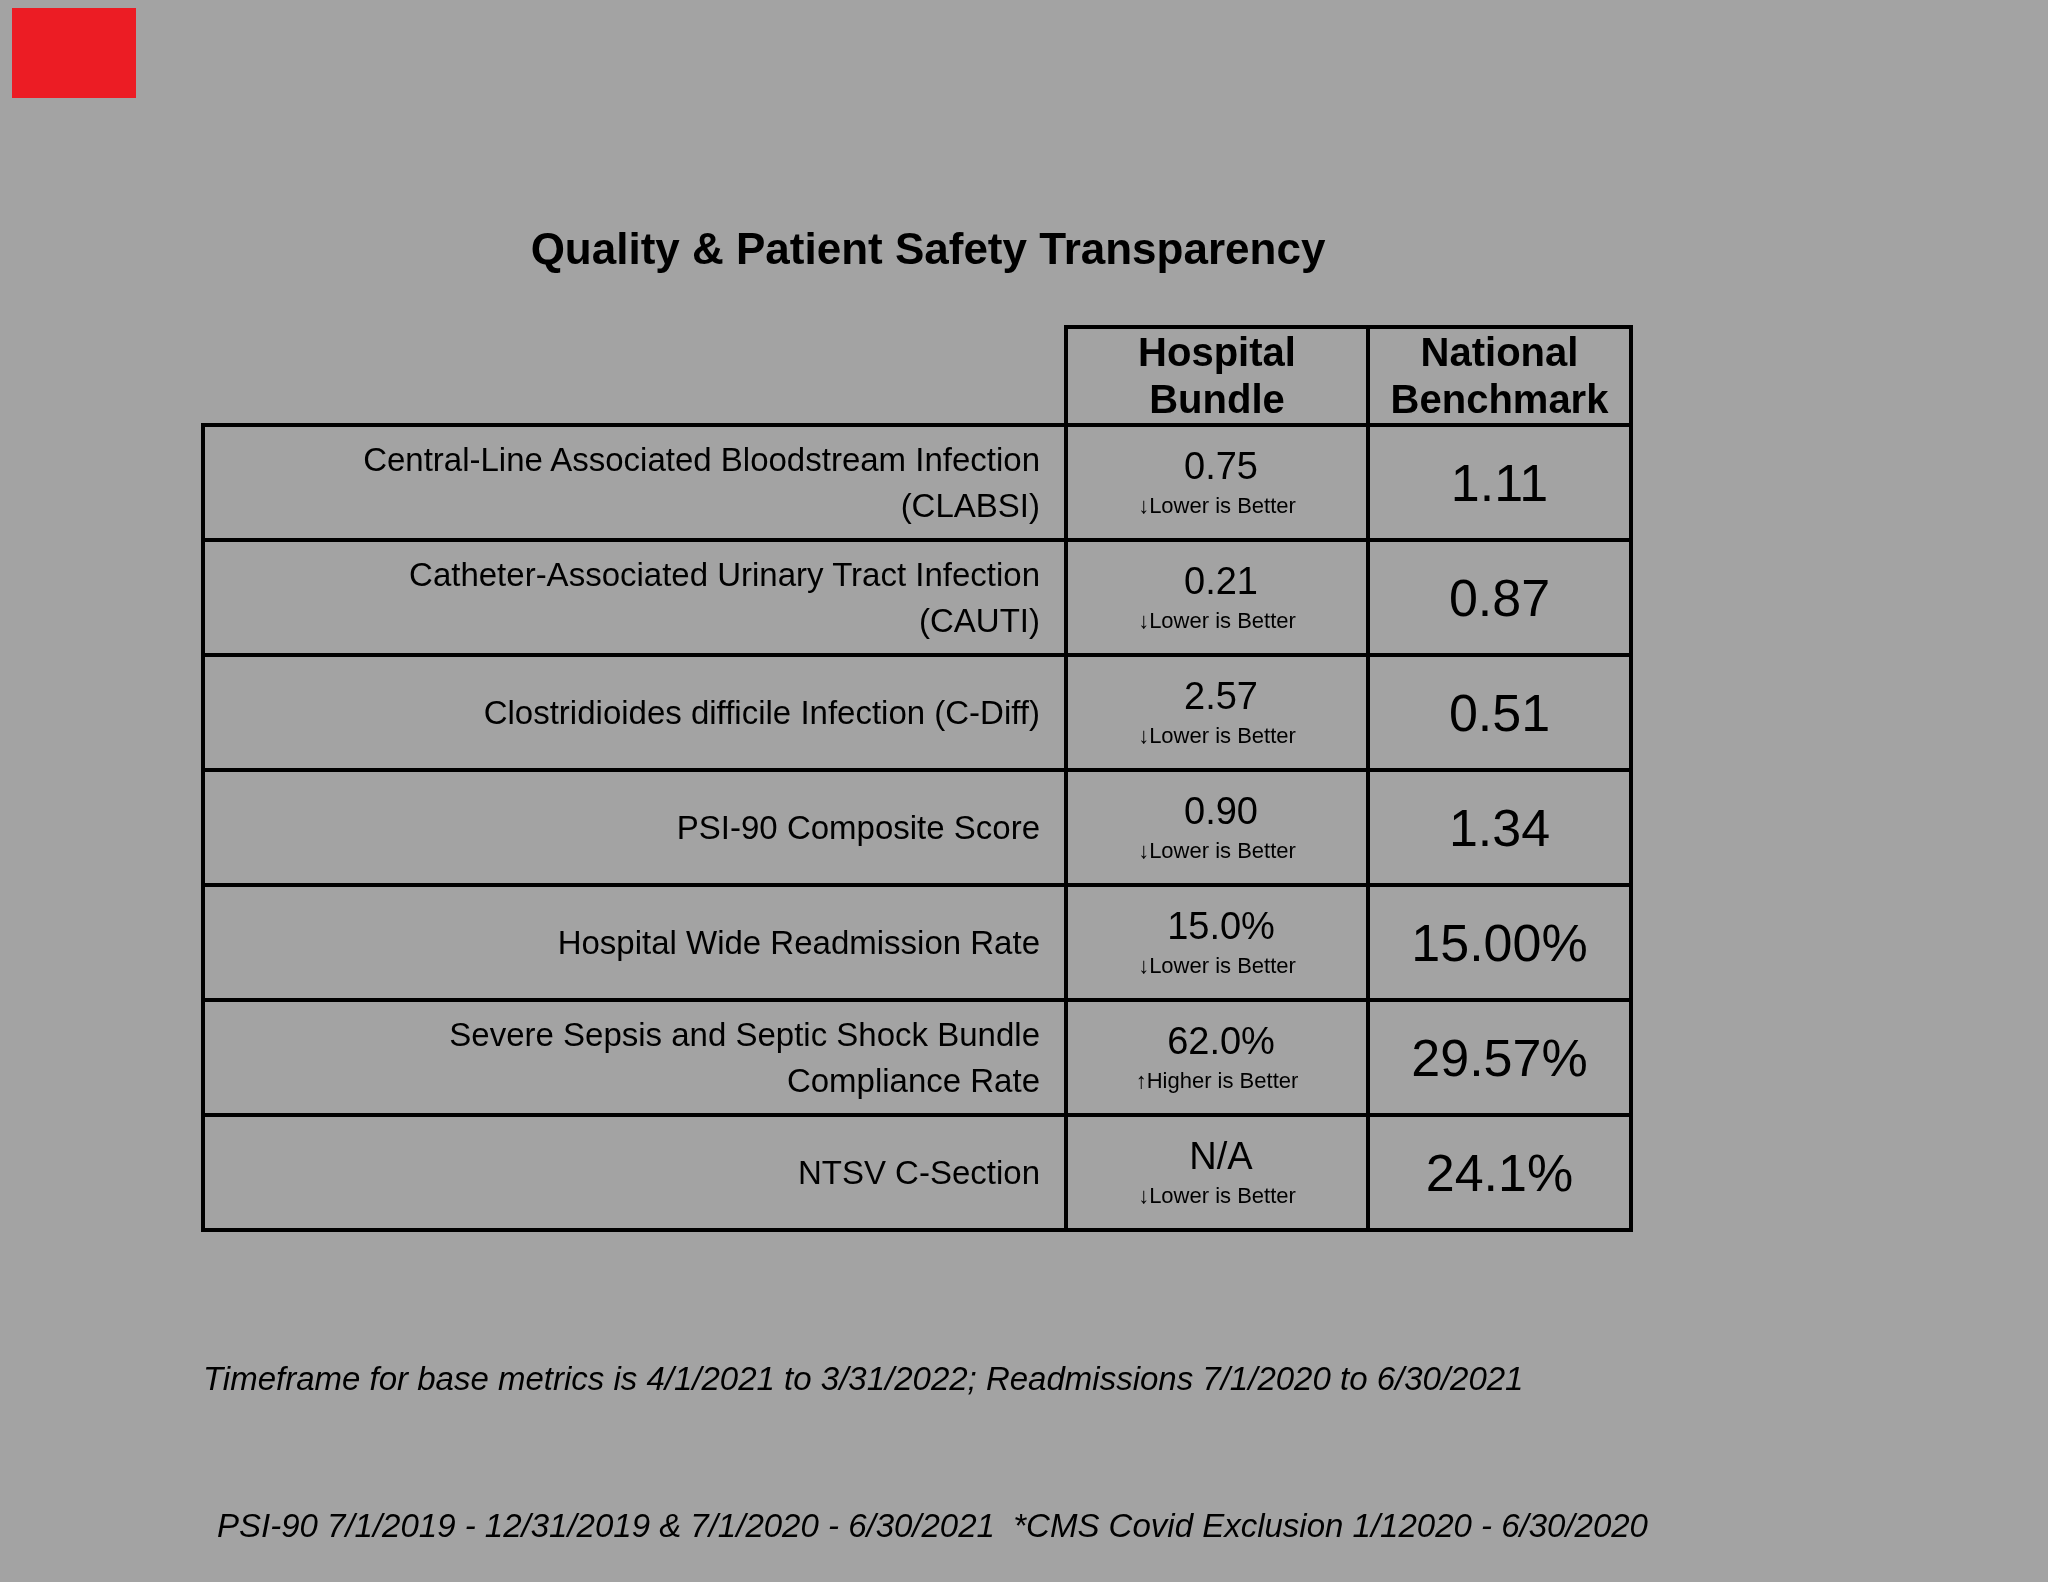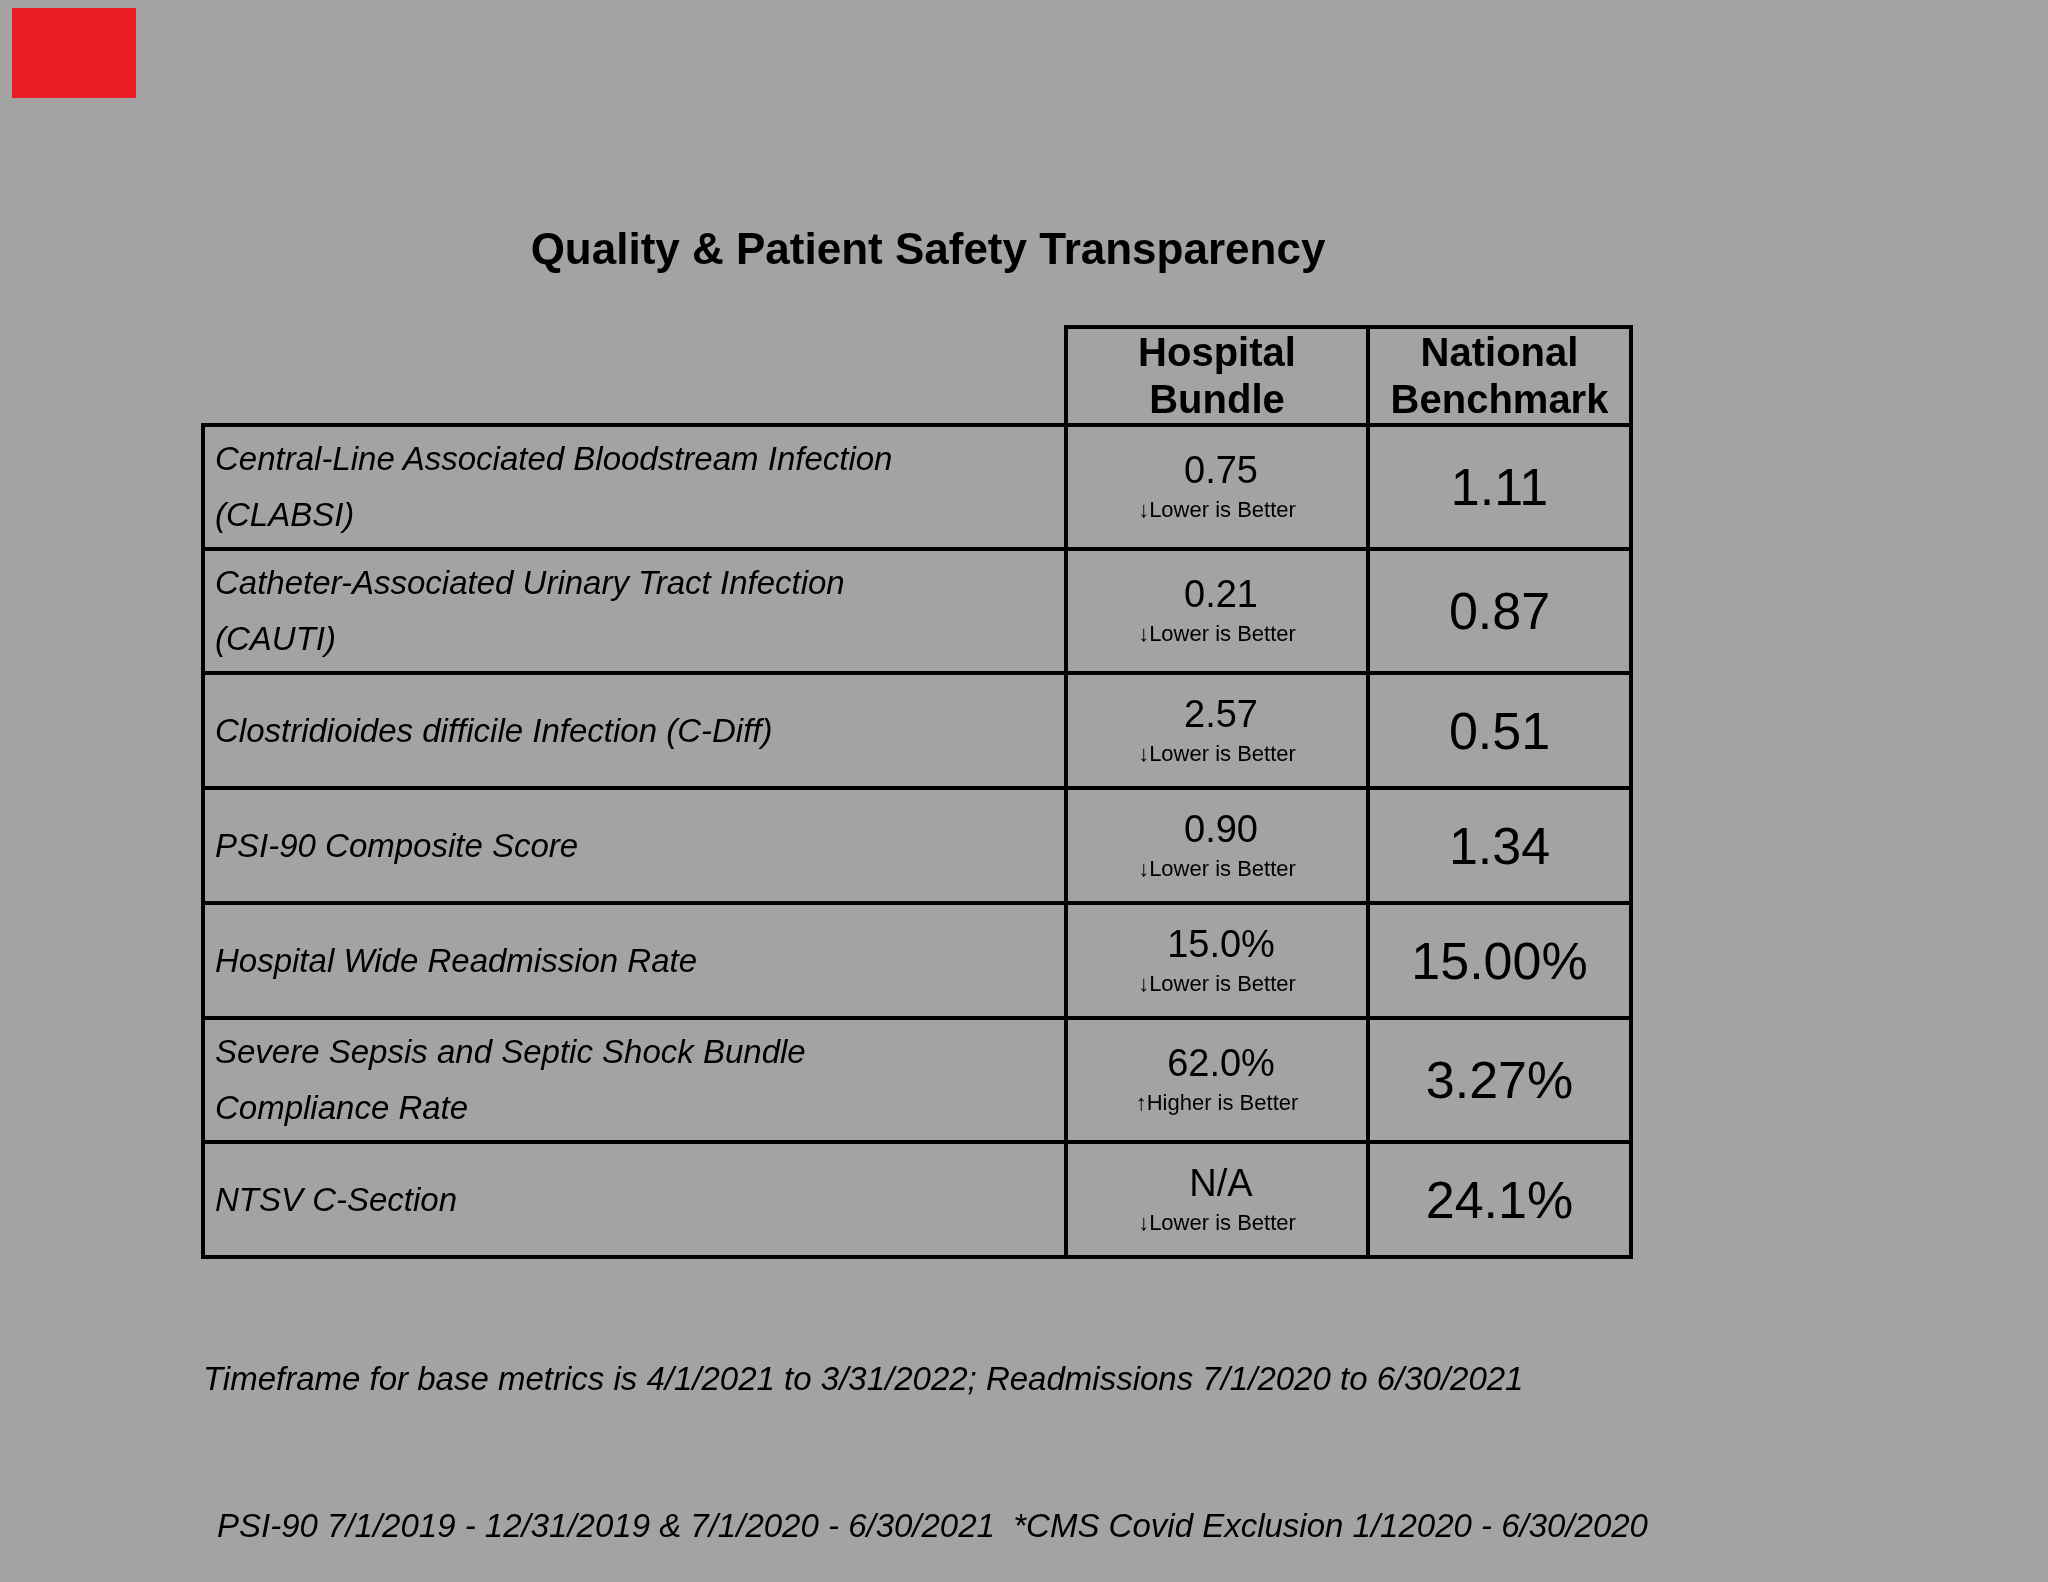--- a/index.html
+++ b/index.html
@@ -12,22 +12,22 @@
          font-size:44px;font-weight:bold;line-height:50px;}
 
   table.metrics{position:absolute;left:201px;top:325px;width:1428px;
                 border-collapse:collapse;table-layout:fixed;}
   table.metrics td,table.metrics th{border:4px solid #000;overflow:hidden;}
   table.metrics th.blank{border:none;}
   thead tr{height:98px;}
   tbody tr{height:115px;}
   th.colhead{font-size:40px;font-weight:bold;line-height:47px;text-align:center;
              vertical-align:middle;padding:0 2px;}
-  td.label-cell{font-size:33px;line-height:56px;text-align:left;vertical-align:middle;
-                padding:4px 24px 4px 10px;white-space:pre-line;font-style:italic;}
+  td.label-cell{font-size:33px;line-height:46px;text-align:right;vertical-align:middle;
+                padding:4px 24px 4px 10px;white-space:pre-line;}
   td.score-cell{text-align:center;vertical-align:middle;padding:0;}
   td.score-cell .val{font-size:38px;line-height:46px;margin-left:8px;}
   td.score-cell .dir{font-size:22px;line-height:34px;}
   td.bench-cell{font-size:52px;text-align:center;vertical-align:middle;padding:0;}
 
   .footnotes{position:absolute;left:203px;top:1256px;font-style:italic;font-size:33px;
              line-height:49px;white-space:pre;}
   .footnotes .fn2{padding-left:14px;}
 </style>
 </head>
@@ -95,21 +95,21 @@
         </td>
         <td class="bench-cell">15.00%</td>
       </tr>
       <tr>
         <td class="label-cell">Severe Sepsis and Septic Shock Bundle
 Compliance Rate</td>
         <td class="score-cell">
           <div class="val">62.0%</div>
           <div class="dir"><span>↑</span><span>Higher is Better</span></div>
         </td>
-        <td class="bench-cell">3.27%</td>
+        <td class="bench-cell">29.57%</td>
       </tr>
       <tr>
         <td class="label-cell">NTSV C-Section</td>
         <td class="score-cell">
           <div class="val">N/A</div>
           <div class="dir"><span>↓</span><span>Lower is Better</span></div>
         </td>
         <td class="bench-cell">24.1%</td>
       </tr>
     </tbody>

